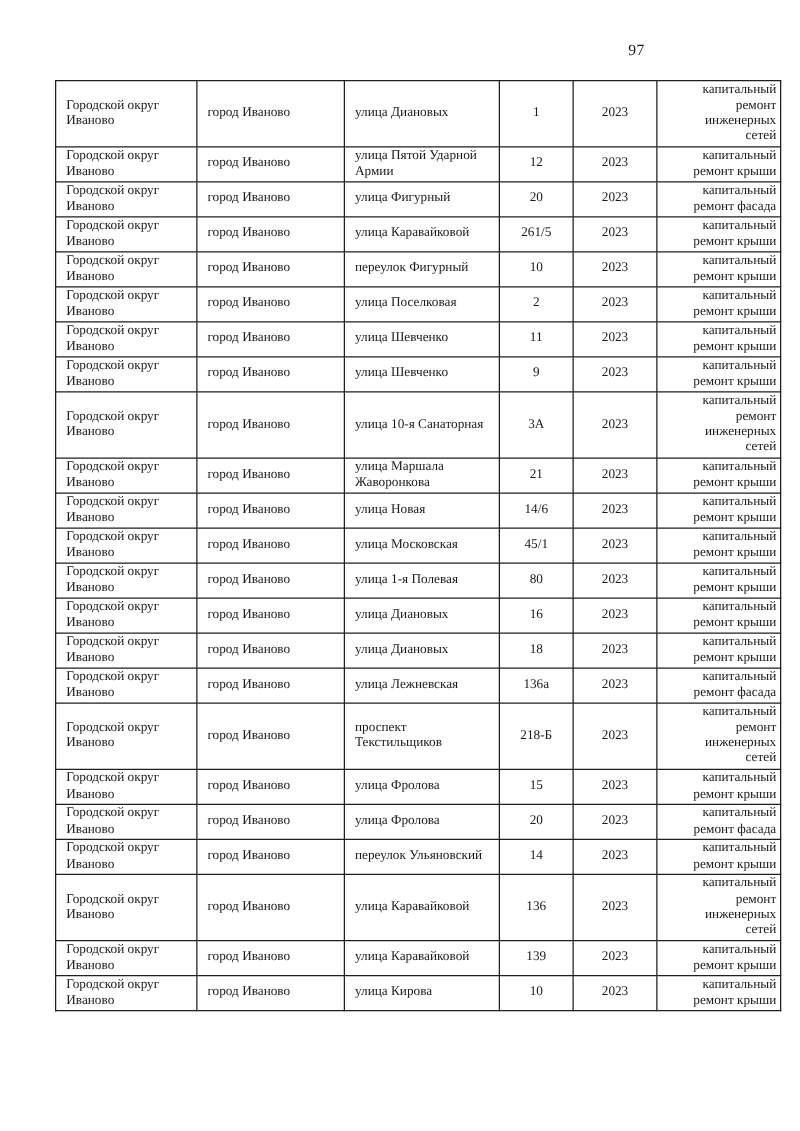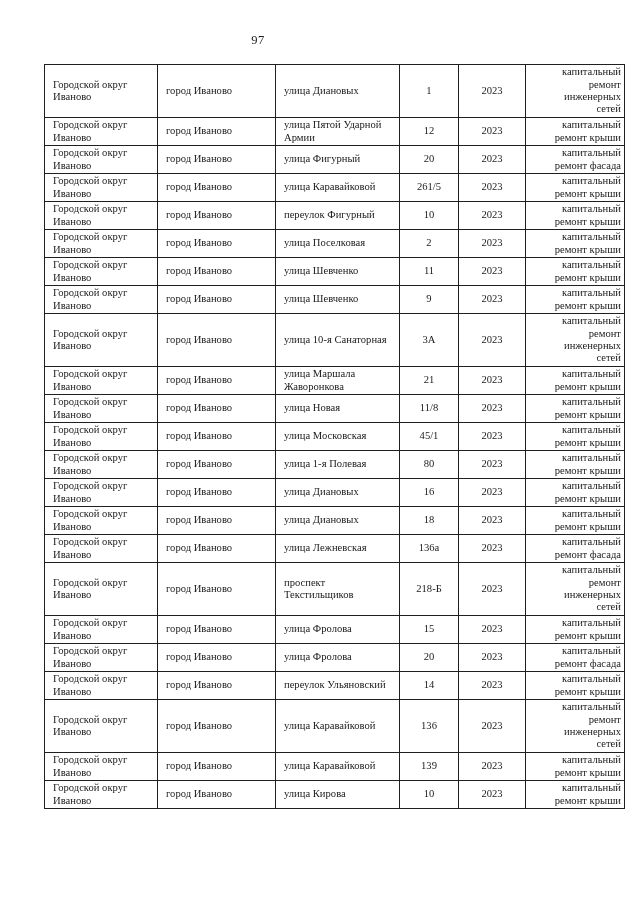--- a/index.html
+++ b/index.html
@@ -13,21 +13,21 @@
     position: relative;
     font-family: "Liberation Serif", "DejaVu Serif", serif;
     color: #1b1b1b;
     overflow: hidden;
   }
   .page-number {
     position: absolute;
     top: 33px;
     left: 0;
     width: 516px;
-    text-align: center;
+    text-align: right;
     font-size: 12.5px;
     letter-spacing: 0.5px;
   }
   table.repair-table {
     position: absolute;
     left: 44px;
     top: 64px;
     width: 580px;
     border-collapse: collapse;
     table-layout: fixed;
@@ -171,21 +171,21 @@
         <td class="center">21</td>
         <td class="center">2023</td>
         <td class="work">капитальный
 ремонт крыши</td>
       </tr>
       <tr class="normal">
         <td>Городской округ
 Иваново</td>
         <td>город Иваново</td>
         <td>улица Новая</td>
-        <td class="center">11/8</td>
+        <td class="center">14/6</td>
         <td class="center">2023</td>
         <td class="work">капитальный
 ремонт крыши</td>
       </tr>
       <tr class="normal">
         <td>Городской округ
 Иваново</td>
         <td>город Иваново</td>
         <td>улица Московская</td>
         <td class="center">45/1</td>

